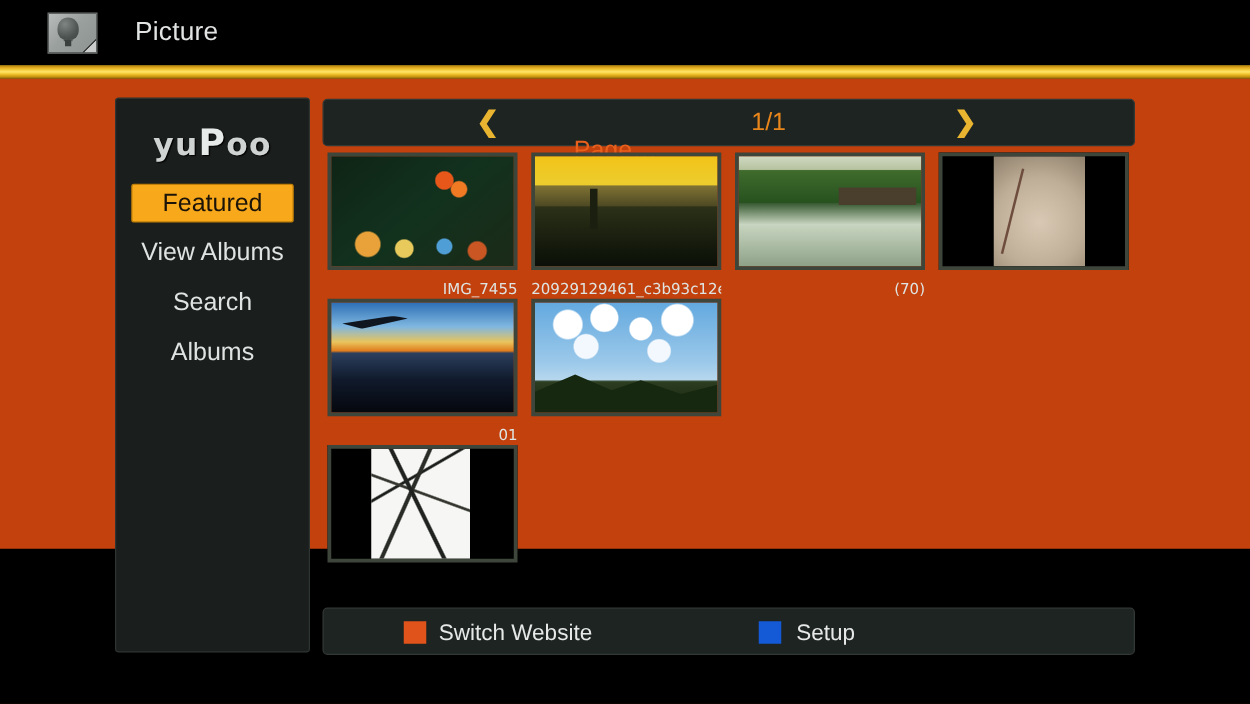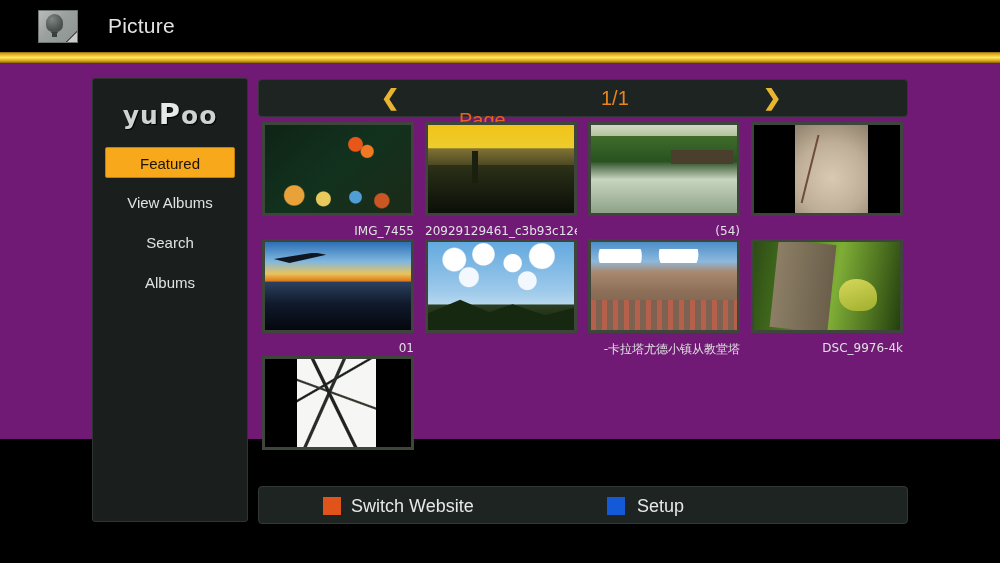--- a/index.html
+++ b/index.html
@@ -5,21 +5,21 @@
   * { box-sizing: border-box; margin: 0; padding: 0; }
   html, body {
     width: 1000px; height: 563px;
     background: #000;
     font-family: "Liberation Sans", sans-serif;
     overflow: hidden;
   }
   #screen {
     position: relative;
     width: 1000px; height: 439px;
-    background: #701a75;
+    background: #c2410c;
   }
 
   
   #header {
     position: absolute; left: 0; top: 0;
     width: 1000px; height: 52px;
     background: #000000;
     display: flex; align-items: center;
   }
   #app-icon {
@@ -98,21 +98,21 @@
     font-family: "DejaVu Sans", sans-serif;
   }
   #logo .p-swirl { color: #e6eae8; }
   .menu { margin-top: 16px; }
   .menu-item {
     height: 31px;
     line-height: 31px;
     margin: 9px 12px;
     text-align: center;
     color: #dfe3e1;
-    font-size: 15px;
+    font-size: 20px;
   }
   .menu-item.active {
     background: #f7a81b;
     border: 1px solid #c07f08;
     color: #1c1408;
     border-radius: 2px;
   }
 
   
   #pagebar {
@@ -320,51 +320,39 @@
       <div class="cell" style="left: 163px; top: 0px;">
         <div class="thumb t-alps">
           <div class="inner"></div>
         </div>
         <div class="caption">20929129461_c3b93c12e</div>
       </div>
       <div class="cell" style="left: 326px; top: 0px;">
         <div class="thumb t-pond">
           <div class="inner"></div>
         </div>
-        <div class="caption">(54)</div>
+        <div class="caption">(70)</div>
       </div>
       <div class="cell" style="left: 489px; top: 0px;">
         <div class="thumb t-blossom">
           <div class="inner"></div>
         </div>
         <div class="caption"></div>
       </div>
       <div class="cell" style="left: 0px; top: 117px;">
         <div class="thumb t-wing">
           <div class="inner"></div>
         </div>
         <div class="caption">01</div>
       </div>
       <div class="cell" style="left: 163px; top: 117px;">
         <div class="thumb t-clouds">
           <div class="inner"></div>
         </div>
         <div class="caption"></div>
-      </div>
-      <div class="cell" style="left: 326px; top: 117px;">
-        <div class="thumb t-town">
-          <div class="inner"></div>
-        </div>
-        <div class="caption">-卡拉塔尤德小镇从教堂塔</div>
-      </div>
-      <div class="cell" style="left: 489px; top: 117px;">
-        <div class="thumb t-bird">
-          <div class="inner"></div>
-        </div>
-        <div class="caption">DSC_9976-4k</div>
       </div>
       <div class="cell" style="left: 0px; top: 234px;">
         <div class="thumb t-branches">
           <div class="inner"></div>
         </div>
         <div class="caption"></div>
       </div>
     </div>
 
   <div id="actionbar">

